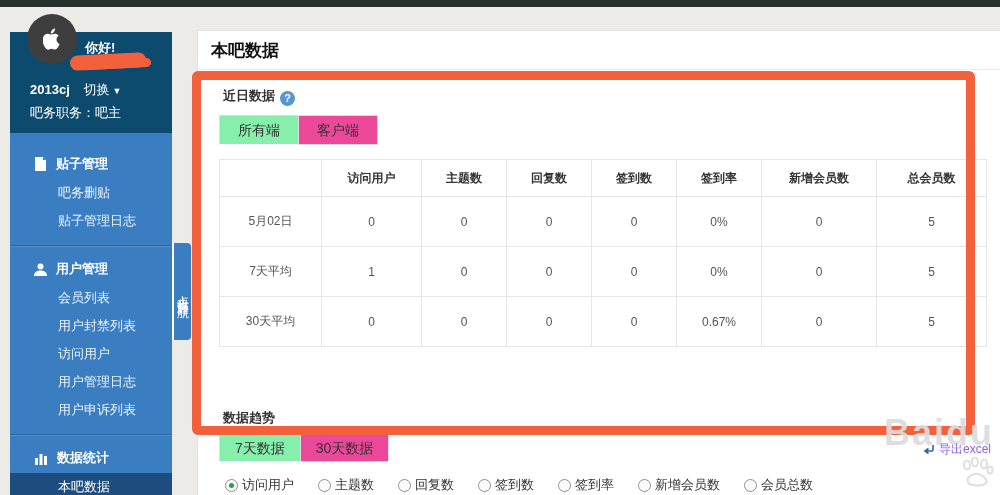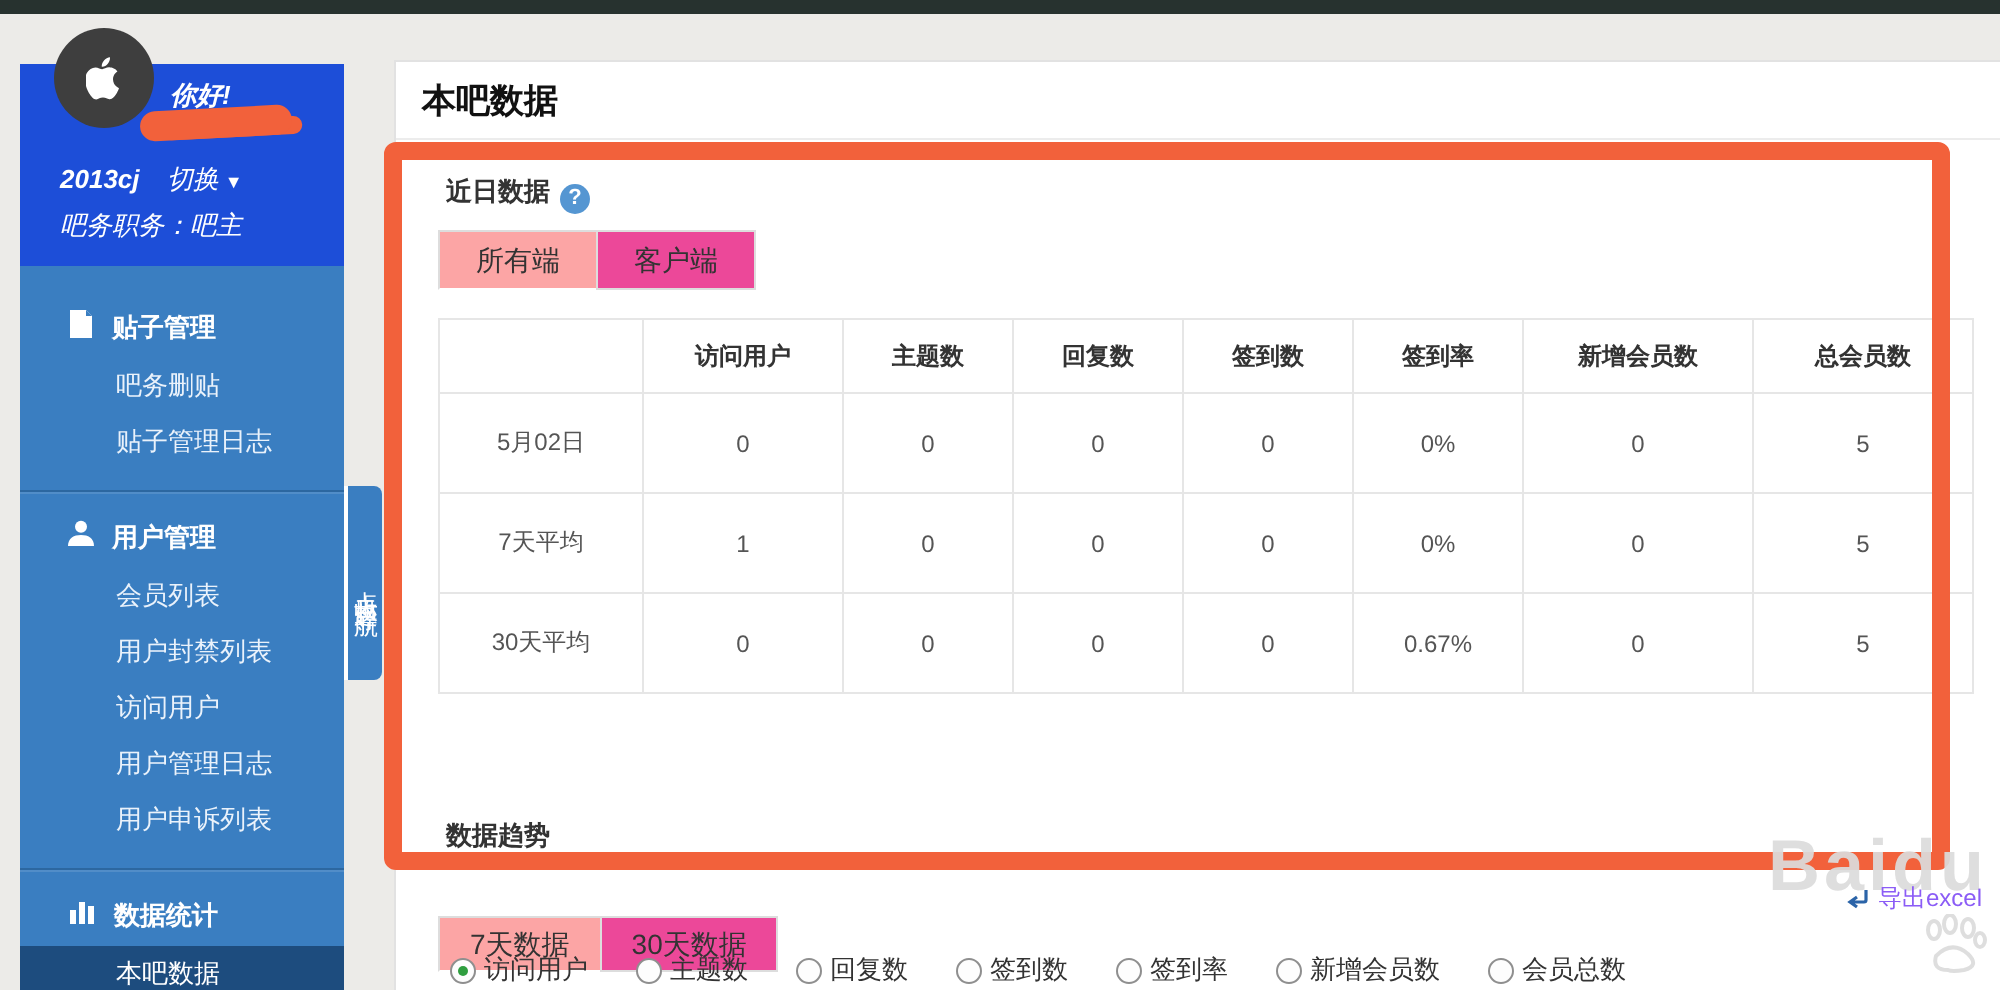--- a/index.html
+++ b/index.html
@@ -17,22 +17,22 @@
     padding-left:13px; font-size:17px; font-weight:bold; color:#111; }
 
   .sec-label { position:absolute; left:25px; font-size:13px; font-weight:bold; color:#333; }
   .help-icon { display:inline-block; width:15px; height:15px; margin-left:5px; border-radius:50%;
     background:#5596d2; color:#fff; font-size:11px; font-weight:bold; text-align:center;
     line-height:15px; vertical-align:-2px; }
 
   .tabs { position:absolute; left:21px; display:flex; }
   .tab { padding:0 18px; height:30px; line-height:29px; font-size:14px; color:#333;
     background:#ec4899; border:1px solid #ddd; margin-right:-1px; }
-  .tab.active { background:#fca5a5; border-bottom:1px solid #fff; }
-  .tabs.small .tab { height:28px; line-height:27px; padding:0 15px;margin-top:24px; }
+  .tab.active { background:#86efac; border-bottom:1px solid #fff; }
+  .tabs.small .tab { height:28px; line-height:27px; padding:0 15px; }
 
   
   table.data { position:absolute; left:21px; top:128px; width:767px; border-collapse:collapse;
     table-layout:fixed; background:#fff; }
   table.data th, table.data td { border:1px solid #e6e6e6; text-align:center; font-size:12px; }
   table.data th { height:37px; font-weight:bold; color:#333; background:#fff; }
   table.data td { height:50px; color:#555; }
 
   
   .metrics { position:absolute; left:27px; top:445px; display:flex; gap:24px; }
@@ -54,37 +54,37 @@
   
   .watermark { position:absolute; right:6px; top:384px; z-index:60; text-align:right;
     color:#dcdcdc; opacity:.92; pointer-events:none; }
   .wm-line1 { display:flex; align-items:flex-end; justify-content:flex-end; gap:6px;
     font-size:36px; font-weight:bold; letter-spacing:2px; line-height:1;flex-direction:column; }
   .wm-line2 { font-size:23px; letter-spacing:1px; margin-top:6px; }
   .wm-paw { margin-bottom:14px; }
 
   
   .sidebar { position:absolute; left:10px; top:32px; width:162px; height:463px; background:#3a7ec1; }
-  .user-panel { position:relative; height:101px; background:#1d4ed8;font-style:italic; }
+  .user-panel { position:relative; height:101px; background:#0c4a6e; }
   .avatar { position:absolute; left:17px; top:-18px; width:50px; height:50px; border-radius:50%;
     background:#3e3e3e; display:flex; align-items:center; justify-content:center; }
   .greeting { position:absolute; left:75px; top:7px; color:#fff; font-size:13px; font-weight:bold; }
   .scribble { position:absolute; left:60px; top:22px; width:76px; height:15px; background:#f2613b;
     border-radius:9px; transform:rotate(-3deg); box-shadow:8px 3px 0 -3px #f2613b; }
   .account-row { position:absolute; left:20px; top:49px; color:#fff; font-size:13px; }
   .account-name { font-weight:bold; }
   .switch-link { margin-left:10px; }
   .caret { font-size:9px; margin-left:3px; }
   .role { position:absolute; left:20px; top:72px; color:#fff; font-size:13px; }
 
   .menu { padding-top:8px; }
   .menu-section { padding:6px 0 10px 0; }
   .menu-section + .menu-section { border-top:1px solid rgba(20,60,100,.35);
     box-shadow:inset 0 1px 0 rgba(255,255,255,.12); }
-  .sec-head { display:flex; padding:8px 0 6px 24px; color:#fff;
+  .sec-head { display:flex; align-items:center; padding:8px 0 6px 24px; color:#fff;
     font-size:13px; font-weight:bold; }
   .sec-head svg { margin-right:9px; }
   .menu-item { padding:5px 0 5px 48px; font-size:13px; color:#eaf2fb; cursor:pointer; }
   .menu-item.active { background:#1d4c7e; color:#fff; }
 
   .collapse-tab { position:absolute; left:172px; top:243px; width:19px; height:97px;
     background:#3a7ec1; border-left:2px solid #fff; border-radius:0 4px 4px 0;
     color:#fff; font-size:12px; writing-mode:vertical-lr; text-align:center;
     letter-spacing:2px; line-height:17px; cursor:pointer; }
 </style>

